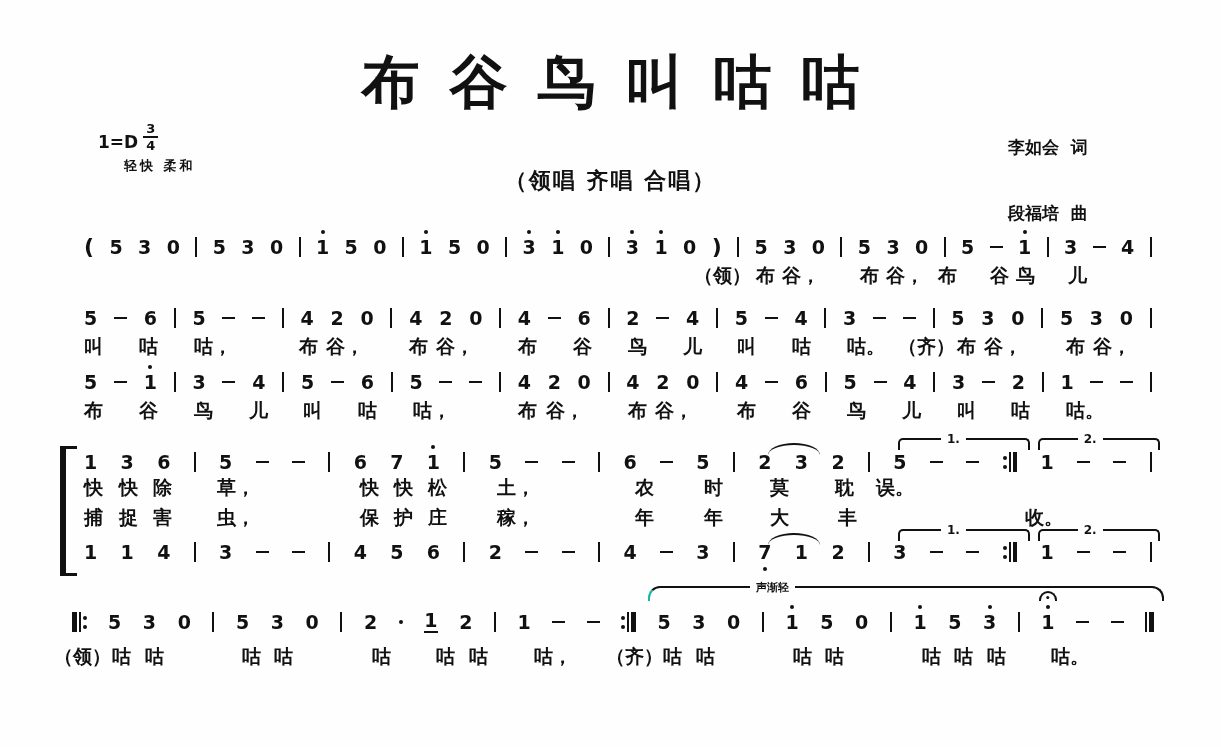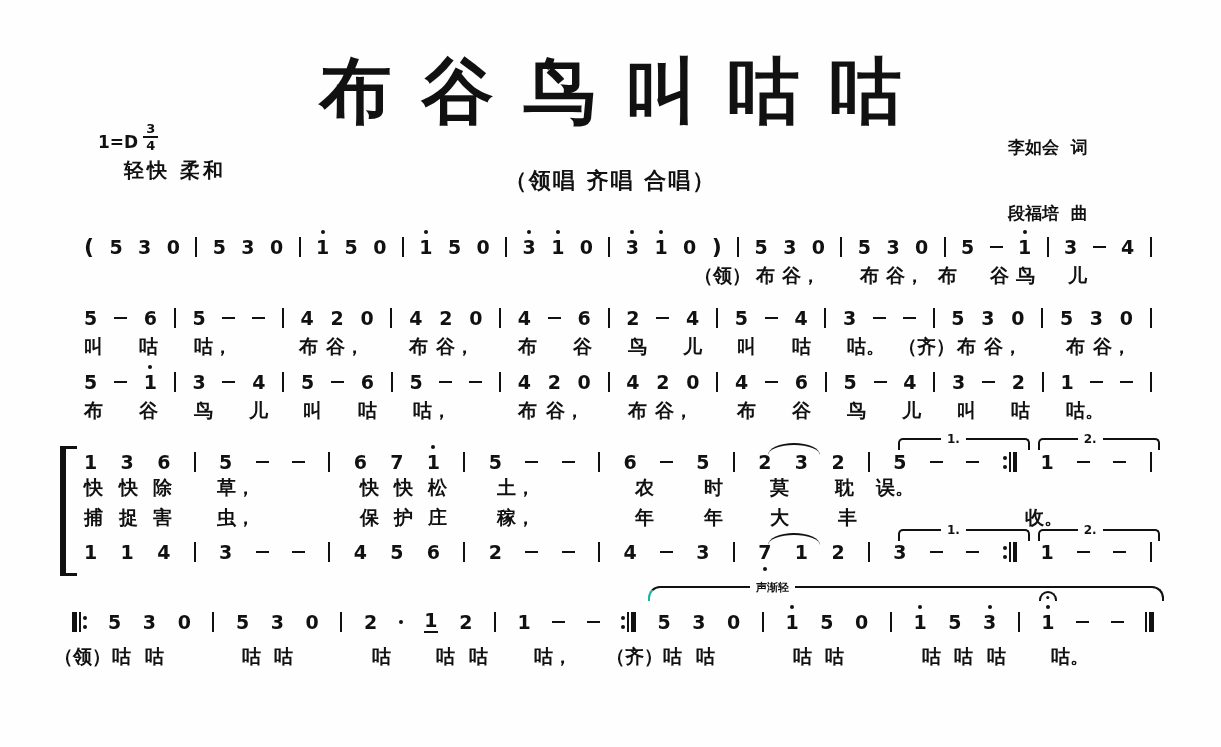--- a/index.html
+++ b/index.html
@@ -7,32 +7,32 @@
     width:1221px;height:747px;position:relative;background:#fefefe;
     font-family:"DejaVu Sans","Liberation Sans",sans-serif;color:#111;
     overflow:hidden;
   }
   .abs{position:absolute;}
 
   
   .title{
     left:0;right:0;top:44px;text-align:center;
     font-family:"DejaVu Serif","Liberation Serif",serif;
-    font-size:72px;font-weight:900;letter-spacing:30px;text-indent:30px;
+    font-size:58px;font-weight:900;letter-spacing:30px;text-indent:30px;
     white-space:nowrap;
   }
   .subtitle{
     left:0;right:0;top:166px;text-align:center;
     font-size:22px;font-weight:700;letter-spacing:2px;
   }
   .keysig{left:98px;top:122px;font-size:17px;font-weight:700;display:flex;align-items:flex-end;gap:5px;}
   .frac{display:inline-flex;flex-direction:column;align-items:center;line-height:1;font-size:13px;font-weight:700;}
   .frac .num{border-bottom:2px solid #111;padding:0 3px 1px;}
   .frac .den{padding-top:1px;}
-  .tempo{left:124px;top:157px;font-size:20px;font-weight:700;letter-spacing:3px;}
+  .tempo{left:124px;top:157px;font-size:13px;font-weight:700;letter-spacing:3px;}
   .credits{left:1008px;top:131px;font-size:17px;font-weight:700;line-height:33px;white-space:pre;}
 
   
   .mline{
     position:absolute;display:flex;justify-content:space-between;align-items:center;
     height:26px;
   }
   .note{position:relative;font-size:19px;font-weight:700;line-height:1;}
   .note.ul{border-bottom:2.5px solid #111;padding-bottom:1px;}
   .dup,.ddn{position:absolute;left:50%;transform:translateX(-50%);width:4px;height:4px;border-radius:50%;background:#111;}

